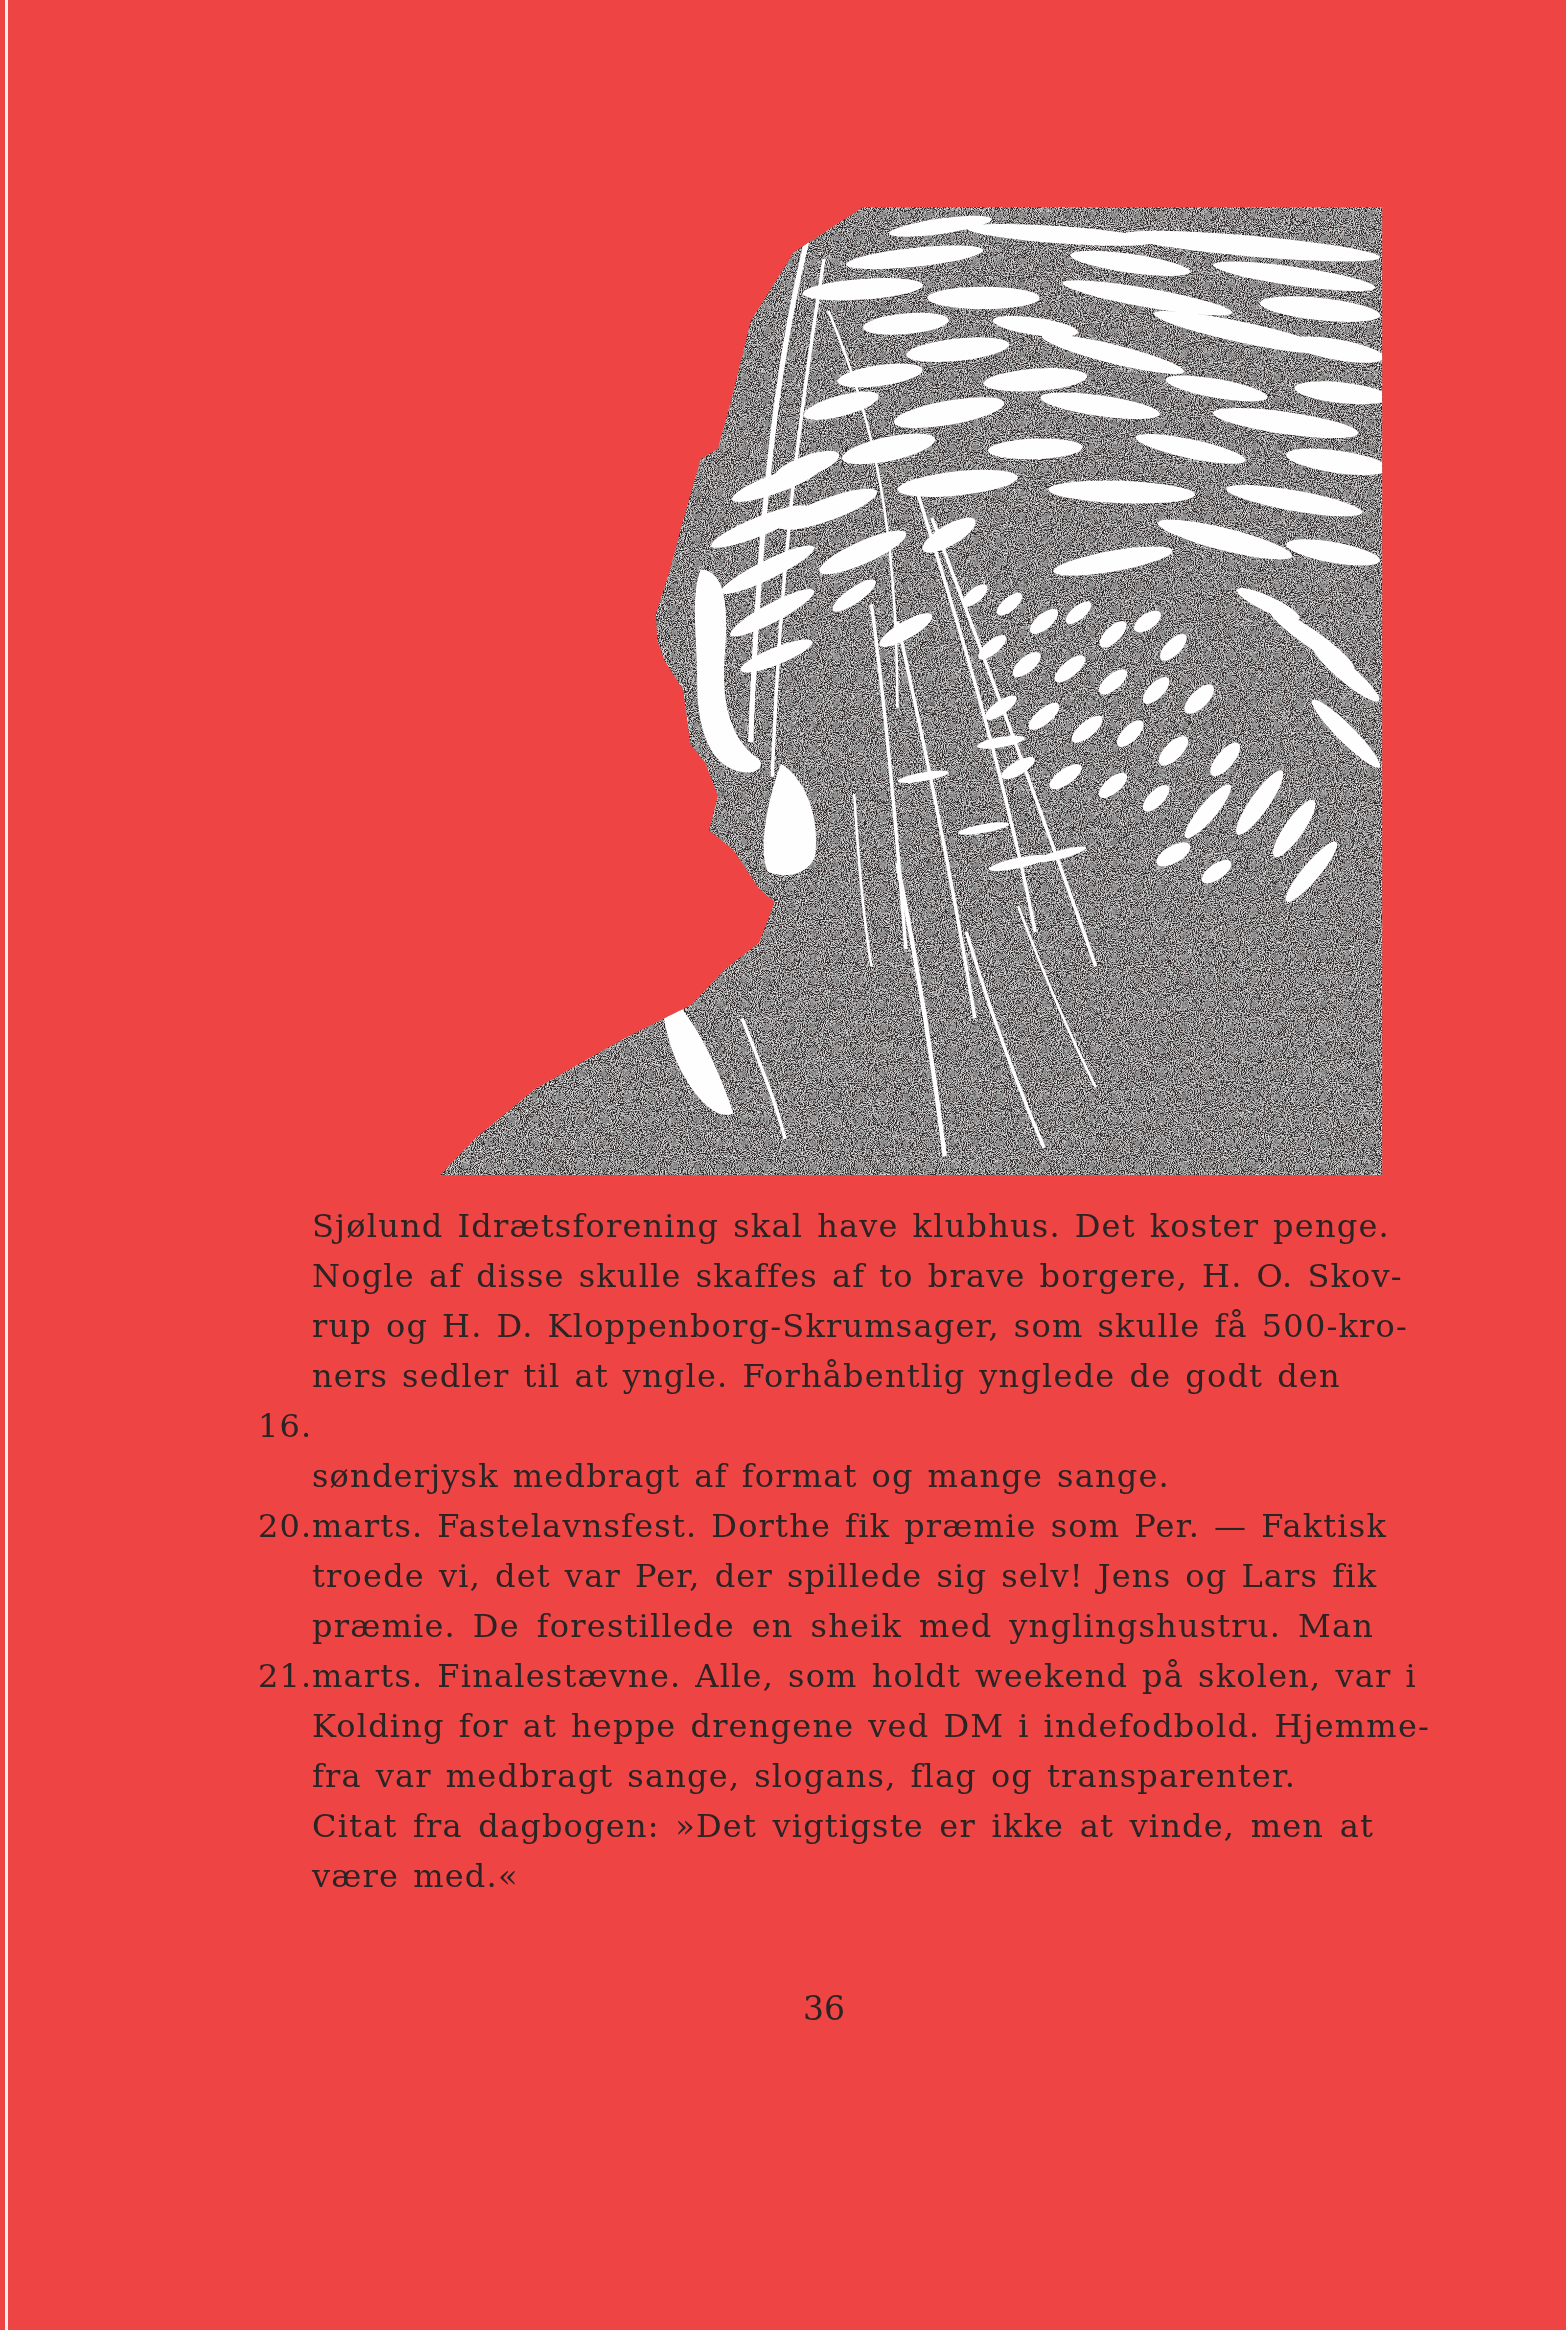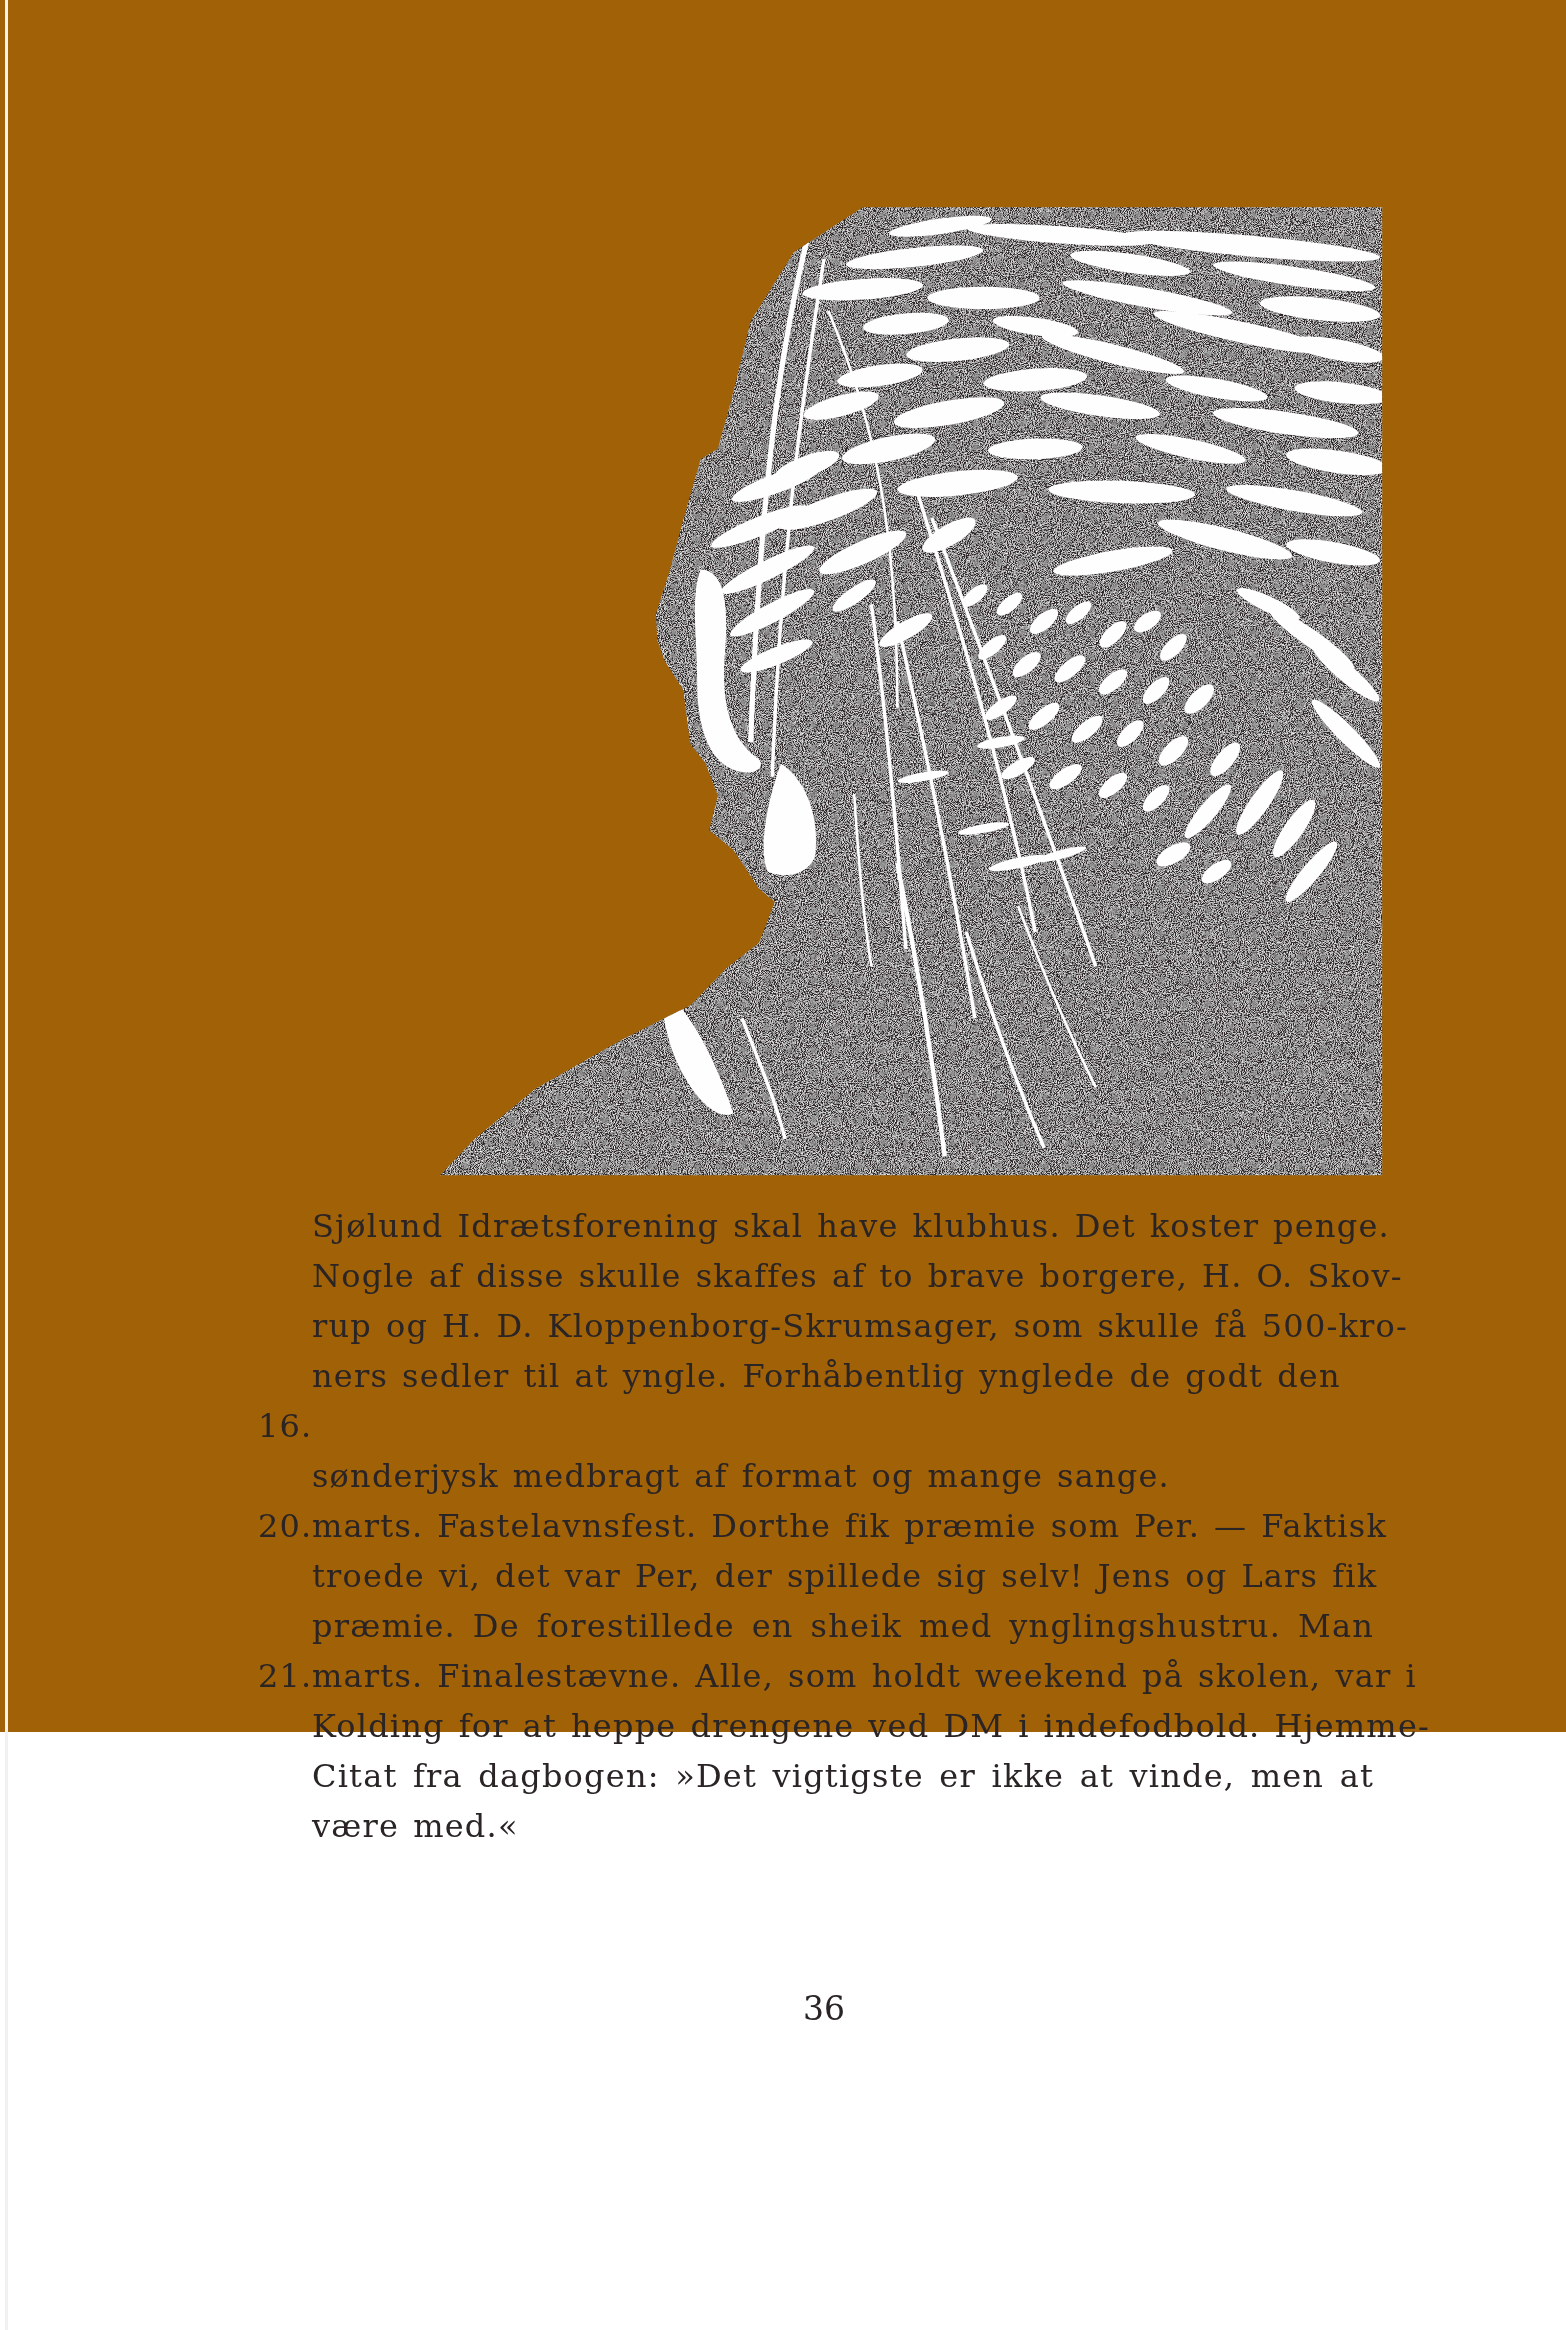--- a/index.html
+++ b/index.html
@@ -1,17 +1,17 @@
 <!DOCTYPE html>
 <html style="font-size:14px"><head>
 <meta charset="utf-8">
 <style>
   html, body { margin: 0; padding: 0; background: #ffffff; }
   body { width: 1566px; height: 2330px; position: relative; overflow: hidden; }
-  .page { position: absolute; left: 0; top: 0; width: 1566px; height: 1732px; background: #a16207; }
+  .page { position: absolute; left: 0; top: 0; width: 1566px; height: 2330px; background: #ef4444; }
   .gutter-line { position: absolute; left: 5.2px; top: 0; width: 2.6px; height: 2330px; background: #f1f1f1; }
   .woodcut { position: absolute; left: 0; top: 0; width: 1566px; height: 2330px; }
   .body-text {
     position: absolute; left: 312px; top: 1201px; width: 1062px;
     font-family: "DejaVu Serif", "Liberation Serif", serif;
     font-size: 32px; line-height: 50px; color: #2a2424;
     letter-spacing: 1.2px; word-spacing: 2.6px;
   }
   .line { display: block; white-space: nowrap; position: relative; height: 50px; }
   .line.justify { text-align: justify; text-align-last: justify; }
@@ -167,19 +167,20 @@
 
     <span class="line justify"><span class="num two">16.</span></span>
     <span class="line">sønderjysk medbragt af format og mange sange.</span>
 
     <span class="line justify"><span class="num two">20.</span><span>marts. Fastelavnsfest. Dorthe fik præmie som Per. — Faktisk</span></span>
     <span class="line justify">troede vi, det var Per, der spillede sig selv! Jens og Lars fik</span>
     <span class="line justify">præmie. De forestillede en sheik med ynglingshustru. Man</span>
 
     <span class="line justify"><span class="num two">21.</span><span>marts. Finalestævne. Alle, som holdt weekend på skolen, var i</span></span>
     <span class="line justify">Kolding for at heppe drengene ved DM i indefodbold. Hjemme-</span>
+    <span class="line">fra var medbragt sange, slogans, flag og transparenter.</span>
     <span class="line justify">Citat fra dagbogen: »Det vigtigste er ikke at vinde, men at</span>
     <span class="line">være med.«</span>
   </div>
 
   <div class="page-number">36</div>
 </div>
 
 
 </body></html>

